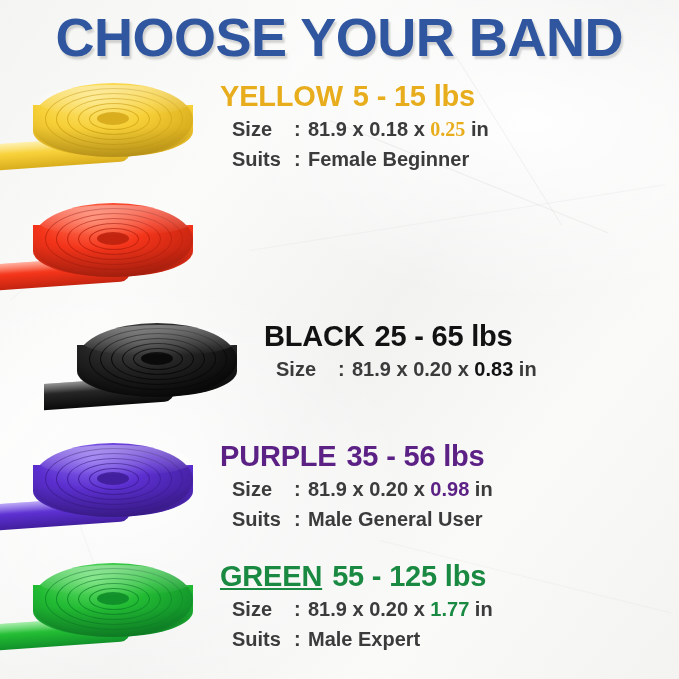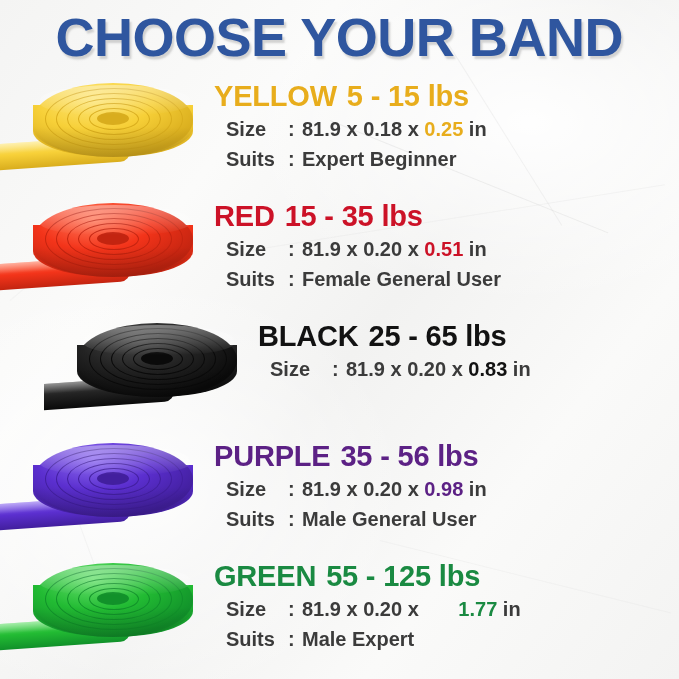--- a/index.html
+++ b/index.html
@@ -149,21 +149,21 @@
     left: 33px; top: 52px;
     width: 160px; height: 30px;
     border-radius: 0 0 80px 80px / 0 0 30px 30px;
     background: linear-gradient(180deg, rgba(0,0,0,0), rgba(0,0,0,0.17));
     pointer-events: none;
   }
 
   
   .info {
     position: absolute;
-    left: 212px;
+    left: 218px;
     top: 0;
     width: 461px;
     height: 120px;
   }
   .band-head {
     position: absolute;
     left: 2px;
     top: 4px;
     font-weight: bold;
     font-size: 29px;
@@ -223,56 +223,43 @@
       <div class="core" style="background: rgb(217, 173, 29);"></div>
       <div class="gloss"></div>
       <div class="shade"></div>
     </div>
     <div class="info">
       <div class="band-head">
         <span style="color: rgb(232, 173, 28);">YELLOW</span><span class="lbs" style="color: rgb(232, 173, 28);">5 - 15 lbs</span>
       </div>
       <div class="spec spec-size">
         <span class="key">Size</span><span class="colon">:</span><span>81.9 x 0.18 x</span>
-        <span class="hl" style="color: rgb(232, 173, 28);">0.25</span>
+        <span class="hl" style="color: rgb(232, 173, 28); font-family: Liberation Serif, serif;">0.25</span>
         <span>in</span>
       </div>
       <div class="spec spec-suits">
-        <span class="key">Suits</span><span class="colon">:</span><span>Expert Beginner</span>
+        <span class="key">Suits</span><span class="colon">:</span><span>Female Beginner</span>
       </div>
     </div>
   </div>
 
   <div class="row row-1">
     <div class="band">
       <div class="tail" style="background: linear-gradient(rgb(255, 122, 92) 0%, rgb(243, 52, 26) 45%, rgb(195, 36, 16) 100%);"></div>
       <div class="coil-side" style="background: linear-gradient(rgb(243, 52, 26) 0%, rgb(195, 36, 16) 100%);"></div>
       <div class="coil" style="background: radial-gradient(70% 80% at 38% 22%, rgb(255, 122, 92) 0%, rgb(243, 52, 26) 52%, rgb(195, 36, 16) 100%);"></div>
       <div class="ring r1" style="border-color: rgb(195, 36, 16); background: transparent;"></div>
       <div class="ring r2" style="border-color: rgb(195, 36, 16); background: transparent;"></div>
       <div class="ring r3" style="border-color: rgb(195, 36, 16); background: transparent;"></div>
       <div class="ring r4" style="border-color: rgb(195, 36, 16); background: transparent;"></div>
       <div class="ring r5" style="border-color: rgb(195, 36, 16); background: transparent;"></div>
       <div class="core" style="background: rgb(195, 36, 16);"></div>
       <div class="gloss"></div>
       <div class="shade"></div>
     </div>
-    <div class="info">
-      <div class="band-head">
-        <span style="color: rgb(204, 18, 39);">RED</span><span class="lbs" style="color: rgb(204, 18, 39);">15 - 35 lbs</span>
-      </div>
-      <div class="spec spec-size">
-        <span class="key">Size</span><span class="colon">:</span><span>81.9 x 0.20 x</span>
-        <span class="hl" style="color: rgb(204, 18, 39);">0.51</span>
-        <span>in</span>
-      </div>
-      <div class="spec spec-suits">
-        <span class="key">Suits</span><span class="colon">:</span><span>Female General User</span>
-      </div>
-    </div>
   </div>
 
   <div class="row row-2">
     <div class="band">
       <div class="tail" style="background: linear-gradient(rgb(74, 74, 74) 0%, rgb(35, 35, 35) 45%, rgb(10, 10, 10) 100%);"></div>
       <div class="coil-side" style="background: linear-gradient(rgb(35, 35, 35) 0%, rgb(10, 10, 10) 100%);"></div>
       <div class="coil" style="background: radial-gradient(70% 80% at 38% 22%, rgb(74, 74, 74) 0%, rgb(35, 35, 35) 52%, rgb(10, 10, 10) 100%);"></div>
       <div class="ring r1" style="border-color: rgb(10, 10, 10); background: transparent;"></div>
       <div class="ring r2" style="border-color: rgb(10, 10, 10); background: transparent;"></div>
       <div class="ring r3" style="border-color: rgb(10, 10, 10); background: transparent;"></div>
@@ -332,25 +319,25 @@
       <div class="ring r2" style="border-color: rgb(17, 145, 42); background: transparent;"></div>
       <div class="ring r3" style="border-color: rgb(17, 145, 42); background: transparent;"></div>
       <div class="ring r4" style="border-color: rgb(17, 145, 42); background: transparent;"></div>
       <div class="ring r5" style="border-color: rgb(17, 145, 42); background: transparent;"></div>
       <div class="core" style="background: rgb(17, 145, 42);"></div>
       <div class="gloss"></div>
       <div class="shade"></div>
     </div>
     <div class="info">
       <div class="band-head">
-        <span style="color: rgb(26, 138, 66);">GREEN</span><span class="lbs" style="color: rgb(26, 138, 66);">55 - 125 lbs</span>
+        <span style="color: rgb(26, 138, 66); text-decoration: underline;">GREEN</span><span class="lbs" style="color: rgb(26, 138, 66);">55 - 125 lbs</span>
       </div>
       <div class="spec spec-size">
         <span class="key">Size</span><span class="colon">:</span><span>81.9 x 0.20 x</span>
-        <span class="hl" style="color: rgb(26, 138, 66); margin-left: 34px;">1.77</span>
+        <span class="hl" style="color: rgb(26, 138, 66);">1.77</span>
         <span>in</span>
       </div>
       <div class="spec spec-suits">
         <span class="key">Suits</span><span class="colon">:</span><span>Male Expert</span>
       </div>
     </div>
   </div>
 
 </div>
 

